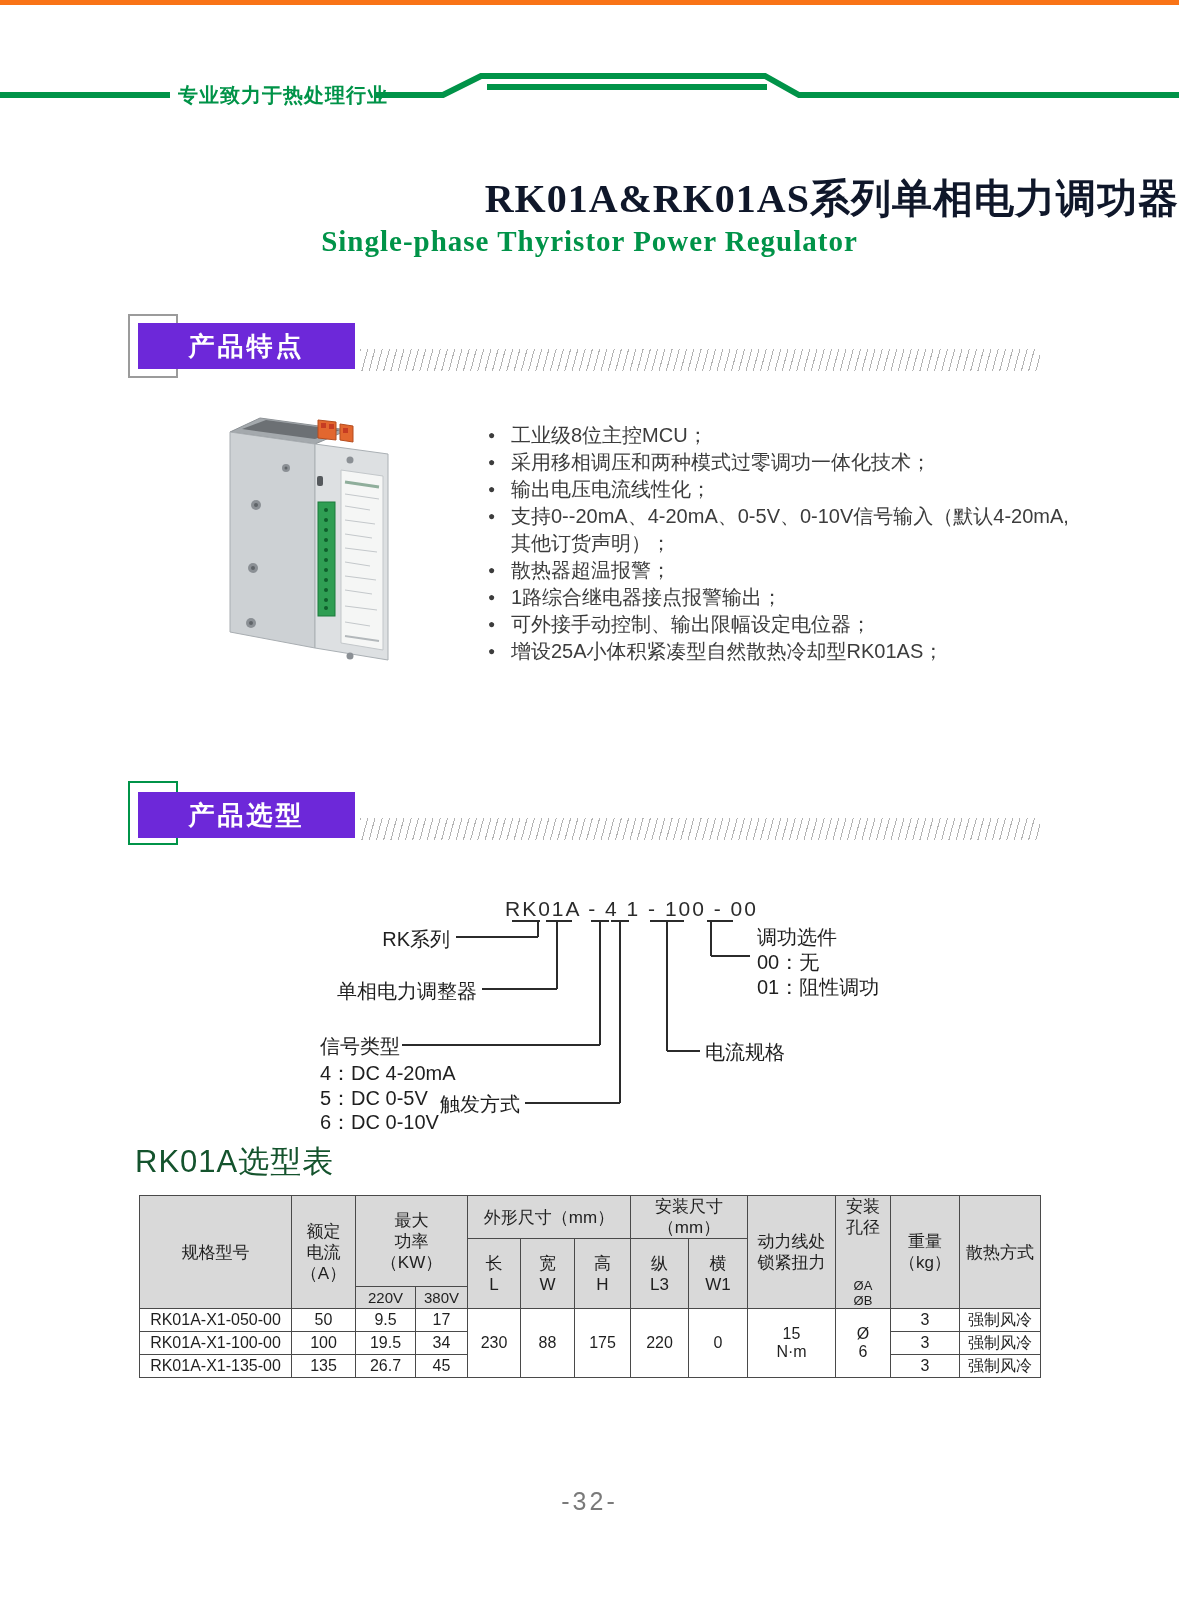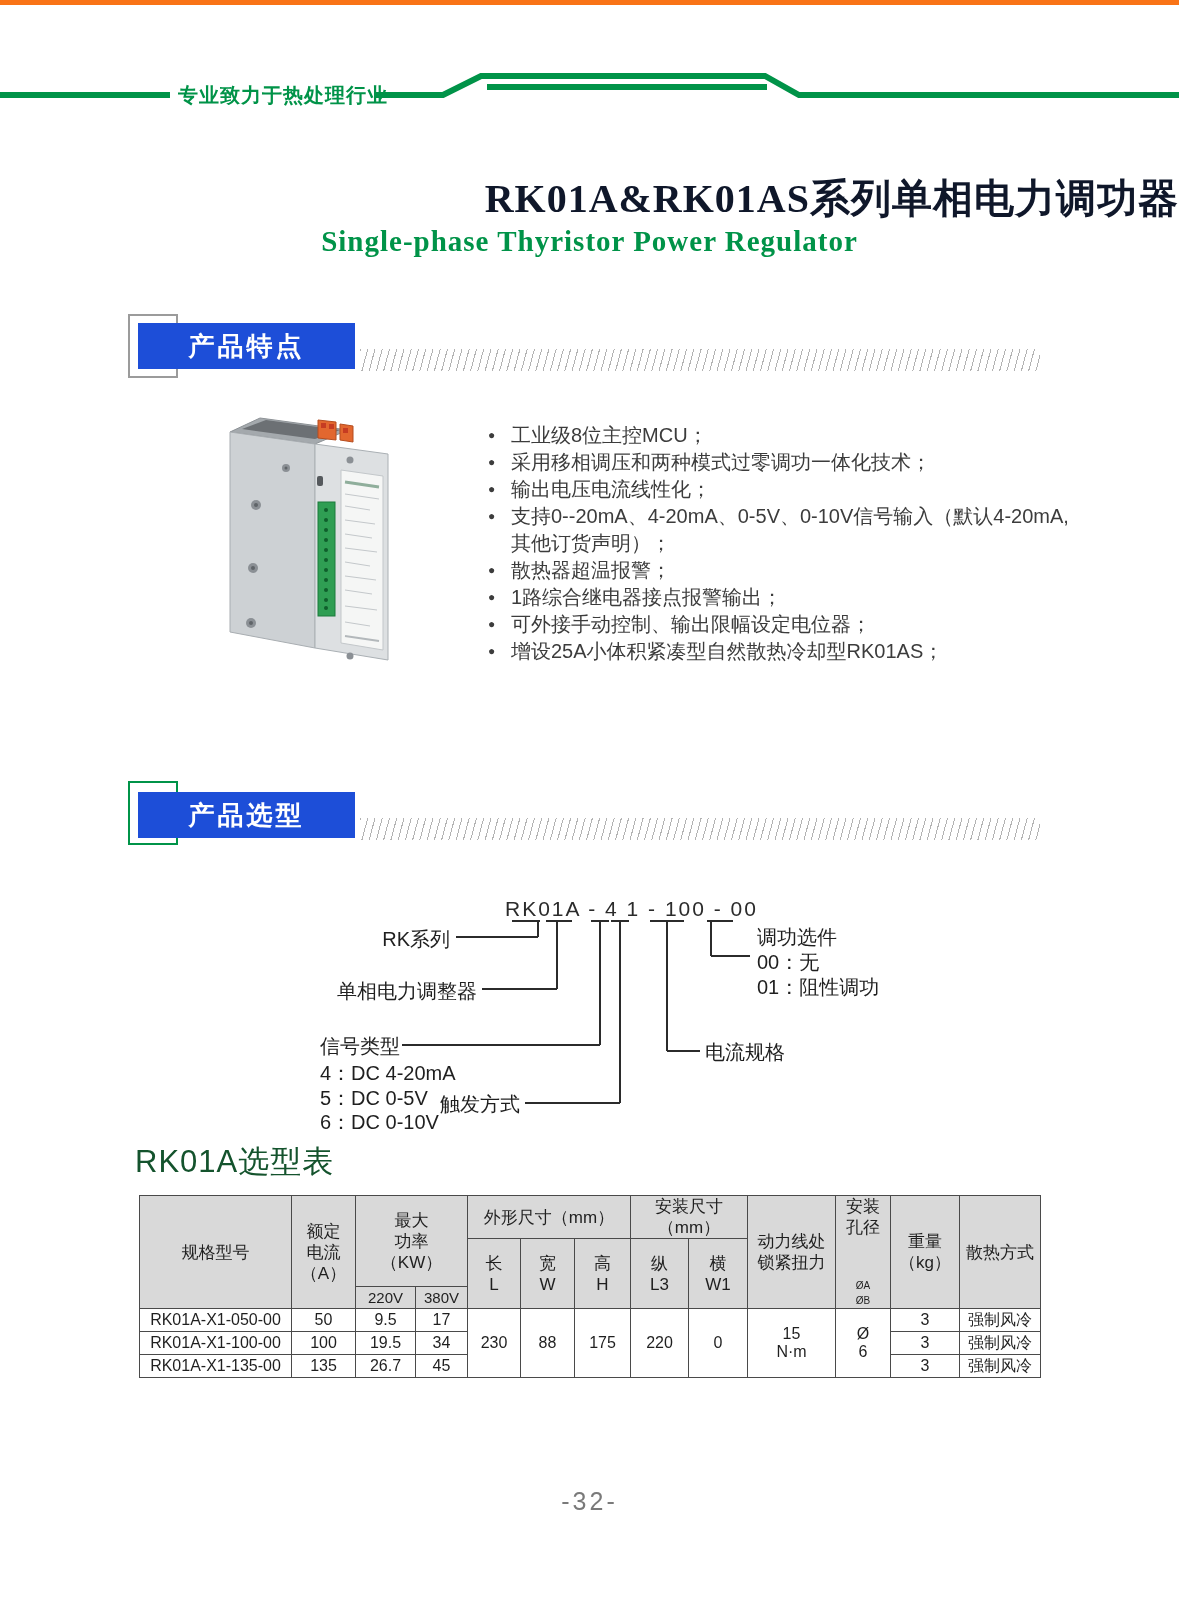--- a/index.html
+++ b/index.html
@@ -28,21 +28,21 @@
     left:0;top:220px;width:1179px;text-align:center;
     font-family:"Liberation Serif","DejaVu Serif",serif;
     font-size:29px;font-weight:bold;color:#009348;letter-spacing:1px;
   }
 
   
   .sec-bracket{width:46px;height:60px;background:transparent;}
   .sec-bracket.gray{border:2px solid #9b9b9b;}
   .sec-bracket.green{border:2px solid #009348;}
   .sec-box{
-    width:217px;height:46px;background:#1d4ed8;color:#fff;
+    width:217px;height:46px;background:#6d28d9;color:#fff;
     font-size:26px;font-weight:bold;letter-spacing:3px;
     display:flex;align-items:center;justify-content:center;
   }
   .hatch{
     width:680px;height:22px;
     background:repeating-linear-gradient(105deg,#b3b3b3 0 1px,transparent 1px 7px);
   }
 
   
   .features{
@@ -69,21 +69,21 @@
     border-collapse:collapse;table-layout:fixed;
     font-size:16px;color:#1f1f1f;
   }
   table.sel th,table.sel td{
     border:1px solid #4a4a4a;text-align:center;vertical-align:middle;
     padding:0 2px;font-weight:normal;overflow:hidden;
   }
   table.sel th{background:#d9d9d9;font-size:17px;line-height:21px;}
   table.sel td{background:#fff;height:22px;}
   .pre{white-space:pre-line;}
-  .sub{font-size:10px;line-height:15px;display:block;margin-top:40px;}
+  .sub{font-size:13px;line-height:15px;display:block;margin-top:40px;}
   .hdr-main{display:block;}
   tr.h1 th{height:39px;}
   tr.h2 th{height:46px;}
   tr.h3 th{height:21px;font-size:15px;}
 
   
   .pageno{
     left:0;top:1482px;width:1179px;text-align:center;
     font-size:25px;color:#7a7a7a;letter-spacing:3px;
   }

